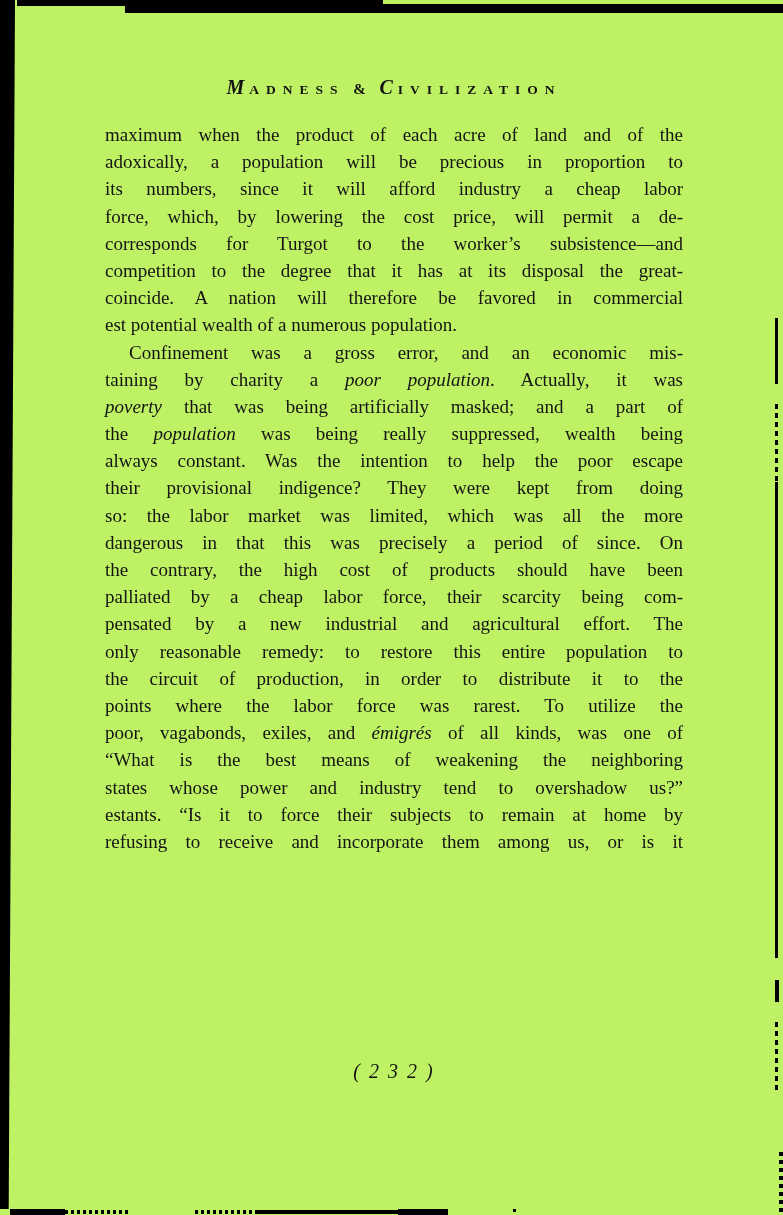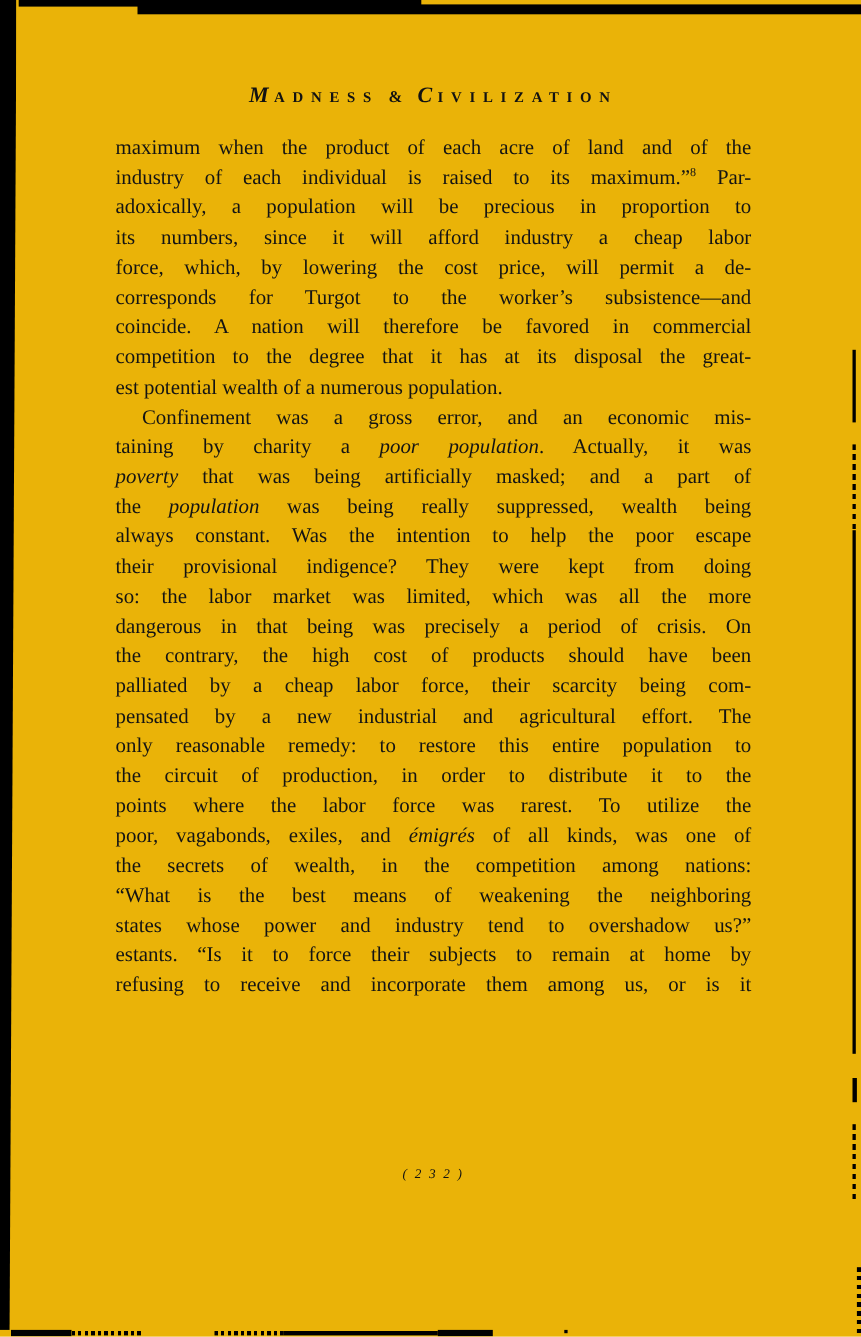--- a/index.html
+++ b/index.html
@@ -1,20 +1,20 @@
 <!DOCTYPE html>
 <html><head>
 <meta charset="utf-8">
 <style>
   html, body { margin: 0; padding: 0; }
   .page {
     position: relative;
     width: 783px;
     height: 1215px;
-    background: #eab308;
+    background: #bef264;
     overflow: hidden;
     font-family: "Liberation Serif", "DejaVu Serif", serif;
     color: #141414;
   }
 
   
   .running-head {
     position: absolute;
     top: 76px; left: 105px; width: 578px;
     text-align: center;
@@ -44,21 +44,21 @@
   .para.indent .line:first-child { text-indent: 24px; }
   .line sup { font-size: 11px; line-height: 0; vertical-align: super; }
   .line .it { font-style: italic; margin-top: 12px; }
 
   
   .folio {
     position: absolute;
     top: 1060px; left: 105px; width: 578px;
     text-align: center;
     font-style: italic;
-    font-size: 12px;
+    font-size: 20px;
     letter-spacing: 2px;
     color: #121212;
   }
 
   
   .art { position: absolute; background: #000; }
   .left-bar {
     left: 0; top: 0; width: 15px; height: 1209px;
     clip-path: polygon(0 0, 100% 0, 58% 100%, 0 100%);
   }
@@ -102,46 +102,44 @@
   <div class="art b-s5"></div>
   <div class="art b-dot"></div>
 
   <div class="running-head">
     <span class="hdr-lead">M</span><span class="hdr-caps">ADNESS</span><span class="hdr-amp"> </span><span class="hdr-amp">&amp;</span><span class="hdr-amp"> </span><span class="hdr-lead">C</span><span class="hdr-caps">IVILIZATION</span>
   </div>
 
   <div class="body-text">
       <div class="para">
         <div class="line"><span>maximum when the product of each acre of land and of the</span></div>
-        <div class="line"><span>industry of each individual is raised to its maximum.”</span><sup>8</sup><span> Par-</span></div>
         <div class="line"><span>adoxically, a population will be precious in proportion to</span></div>
         <div class="line"><span>its numbers, since it will afford industry a cheap labor</span></div>
         <div class="line"><span>force, which, by lowering the cost price, will permit a de-</span></div>
         <div class="line"><span>corresponds for Turgot to the worker’s subsistence—and</span></div>
+        <div class="line"><span>competition to the degree that it has at its disposal the great-</span></div>
         <div class="line"><span>coincide. A nation will therefore be favored in commercial</span></div>
-        <div class="line"><span>competition to the degree that it has at its disposal the great-</span></div>
         <div class="line no-just"><span>est potential wealth of a numerous population.</span></div>
       </div>
       <div class="para indent">
         <div class="line"><span>Confinement was a gross error, and an economic mis-</span></div>
         <div class="line"><span>taining by charity a </span><span class="it">poor population</span><span>. Actually, it was</span></div>
         <div class="line"><span class="it">poverty</span><span> that was being artificially masked; and a part of</span></div>
         <div class="line"><span>the </span><span class="it">population</span><span> was being really suppressed, wealth being</span></div>
         <div class="line"><span>always constant. Was the intention to help the poor escape</span></div>
         <div class="line"><span>their provisional indigence? They were kept from doing</span></div>
         <div class="line"><span>so: the labor market was limited, which was all the more</span></div>
-        <div class="line"><span>dangerous in that being was precisely a period of crisis. On</span></div>
+        <div class="line"><span>dangerous in that this was precisely a period of since. On</span></div>
         <div class="line"><span>the contrary, the high cost of products should have been</span></div>
         <div class="line"><span>palliated by a cheap labor force, their scarcity being com-</span></div>
         <div class="line"><span>pensated by a new industrial and agricultural effort. The</span></div>
         <div class="line"><span>only reasonable remedy: to restore this entire population to</span></div>
         <div class="line"><span>the circuit of production, in order to distribute it to the</span></div>
         <div class="line"><span>points where the labor force was rarest. To utilize the</span></div>
         <div class="line"><span>poor, vagabonds, exiles, and </span><span class="it">émigrés</span><span> of all kinds, was one of</span></div>
-        <div class="line"><span>the secrets of wealth, in the competition among nations:</span></div>
         <div class="line"><span>“What is the best means of weakening the neighboring</span></div>
         <div class="line"><span>states whose power and industry tend to overshadow us?”</span></div>
         <div class="line"><span>estants. “Is it to force their subjects to remain at home by</span></div>
         <div class="line"><span>refusing to receive and incorporate them among us, or is it</span></div>
       </div>
     </div>
 
   <div class="folio">( 2 3 2 )</div>
 
 </div>

